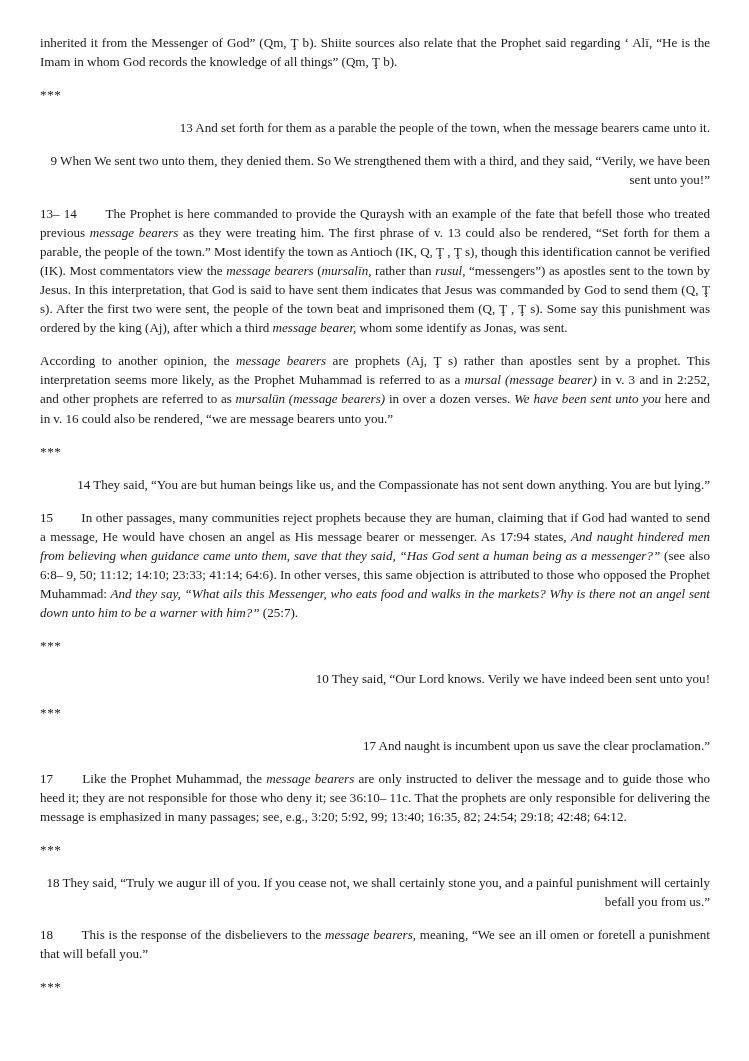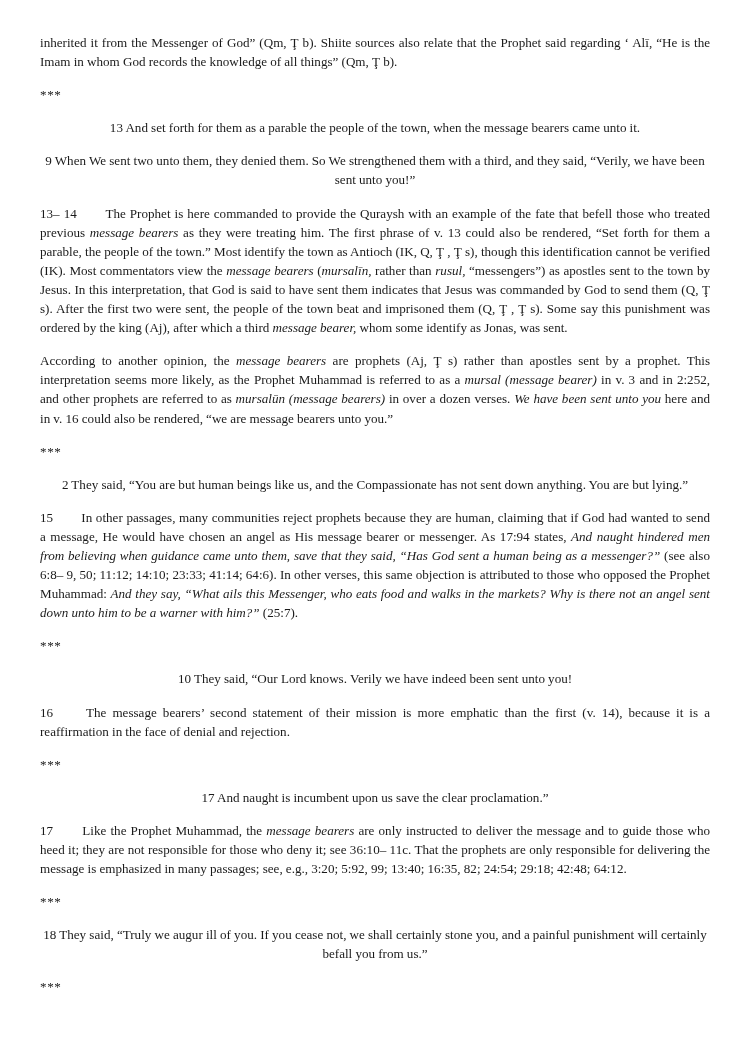--- a/index.html
+++ b/index.html
@@ -39,46 +39,46 @@
     margin-bottom: 0;
   }
   p.sep {
     margin: 0 0 14px 0;
     font-size: 13.1px;
     line-height: 19.1px;
     letter-spacing: 0.6px;
     text-align: left;
   }
   p.verse {
-    text-align: center;
+    text-align: right;
   }
   .ind {
     display: inline-block;
     width: 21px;
   }
   i, em {
   }
 </style>
 </head>
 <body>
 
 <div id="page">
   <div id="content">
       <p class="para">inherited it from the Messenger of God” (Qm, Ţ b). Shiite sources also relate that the Prophet said regarding ʻ Alī, “He is the Imam in whom God records the knowledge of all things” (Qm, Ţ b).</p>
       <p class="sep">***</p>
       <p class="para verse">13 And set forth for them as a parable the people of the town, when the message bearers came unto it.</p>
       <p class="para verse">9 When We sent two unto them, they denied them. So We strengthened them with a third, and they said, “Verily, we have been sent unto you!”</p>
       <p class="para">13– 14 <span class="ind"></span> The Prophet is here commanded to provide the Quraysh with an example of the fate that befell those who treated previous <i>message bearers</i> as they were treating him. The first phrase of v. 13 could also be rendered, “Set forth for them a parable, the people of the town.” Most identify the town as Antioch (IK, Q, Ţ , Ţ s), though this identification cannot be verified (IK). Most commentators view the <i>message bearers</i> (<i>mursalīn,</i> rather than <i>rusul,</i> “messengers”) as apostles sent to the town by Jesus. In this interpretation, that God is said to have sent them indicates that Jesus was commanded by God to send them (Q, Ţ s). After the first two were sent, the people of the town beat and imprisoned them (Q, Ţ , Ţ s). Some say this punishment was ordered by the king (Aj), after which a third <i>message bearer,</i> whom some identify as Jonas, was sent.</p>
       <p class="para">According to another opinion, the <i>message bearers</i> are prophets (Aj, Ţ s) rather than apostles sent by a prophet. This interpretation seems more likely, as the Prophet Muhammad is referred to as a <i>mursal (message bearer)</i> in v. 3 and in 2:252, and other prophets are referred to as <i>mursalūn (message bearers)</i> in over a dozen verses. <i>We have been sent unto you</i> here and in v. 16 could also be rendered, “we are message bearers unto you.”</p>
       <p class="sep">***</p>
-      <p class="para verse">2 They said, “You are but human beings like us, and the Compassionate has not sent down anything. You are but lying.”</p>
+      <p class="para verse">14 They said, “You are but human beings like us, and the Compassionate has not sent down anything. You are but lying.”</p>
       <p class="para">15 <span class="ind"></span> In other passages, many communities reject prophets because they are human, claiming that if God had wanted to send a message, He would have chosen an angel as His message bearer or messenger. As 17:94 states, <i>And naught hindered men from believing when guidance came unto them, save that they said, “Has God sent a human being as a messenger?”</i> (see also 6:8– 9, 50; 11:12; 14:10; 23:33; 41:14; 64:6). In other verses, this same objection is attributed to those who opposed the Prophet Muhammad: <i>And they say, “What ails this Messenger, who eats food and walks in the markets? Why is there not an angel sent down unto him to be a warner with him?”</i> (25:7).</p>
       <p class="sep">***</p>
       <p class="para verse">10 They said, “Our Lord knows. Verily we have indeed been sent unto you!</p>
-      <p class="para">16 <span class="ind"></span> The message bearers’ second statement of their mission is more emphatic than the first (v. 14), because it is a reaffirmation in the face of denial and rejection.</p>
       <p class="sep">***</p>
       <p class="para verse">17 And naught is incumbent upon us save the clear proclamation.”</p>
       <p class="para">17 <span class="ind"></span> Like the Prophet Muhammad, the <i>message bearers</i> are only instructed to deliver the message and to guide those who heed it; they are not responsible for those who deny it; see 36:10– 11c. That the prophets are only responsible for delivering the message is emphasized in many passages; see, e.g., 3:20; 5:92, 99; 13:40; 16:35, 82; 24:54; 29:18; 42:48; 64:12.</p>
       <p class="sep">***</p>
       <p class="para verse">18 They said, “Truly we augur ill of you. If you cease not, we shall certainly stone you, and a painful punishment will certainly befall you from us.”</p>
+      <p class="para">18 <span class="ind"></span> This is the response of the disbelievers to the <i>message bearers,</i> meaning, “We see an ill omen or foretell a punishment that will befall you.”</p>
       <p class="sep">***</p>
     </div>
 </div>
 
 </body></html>

